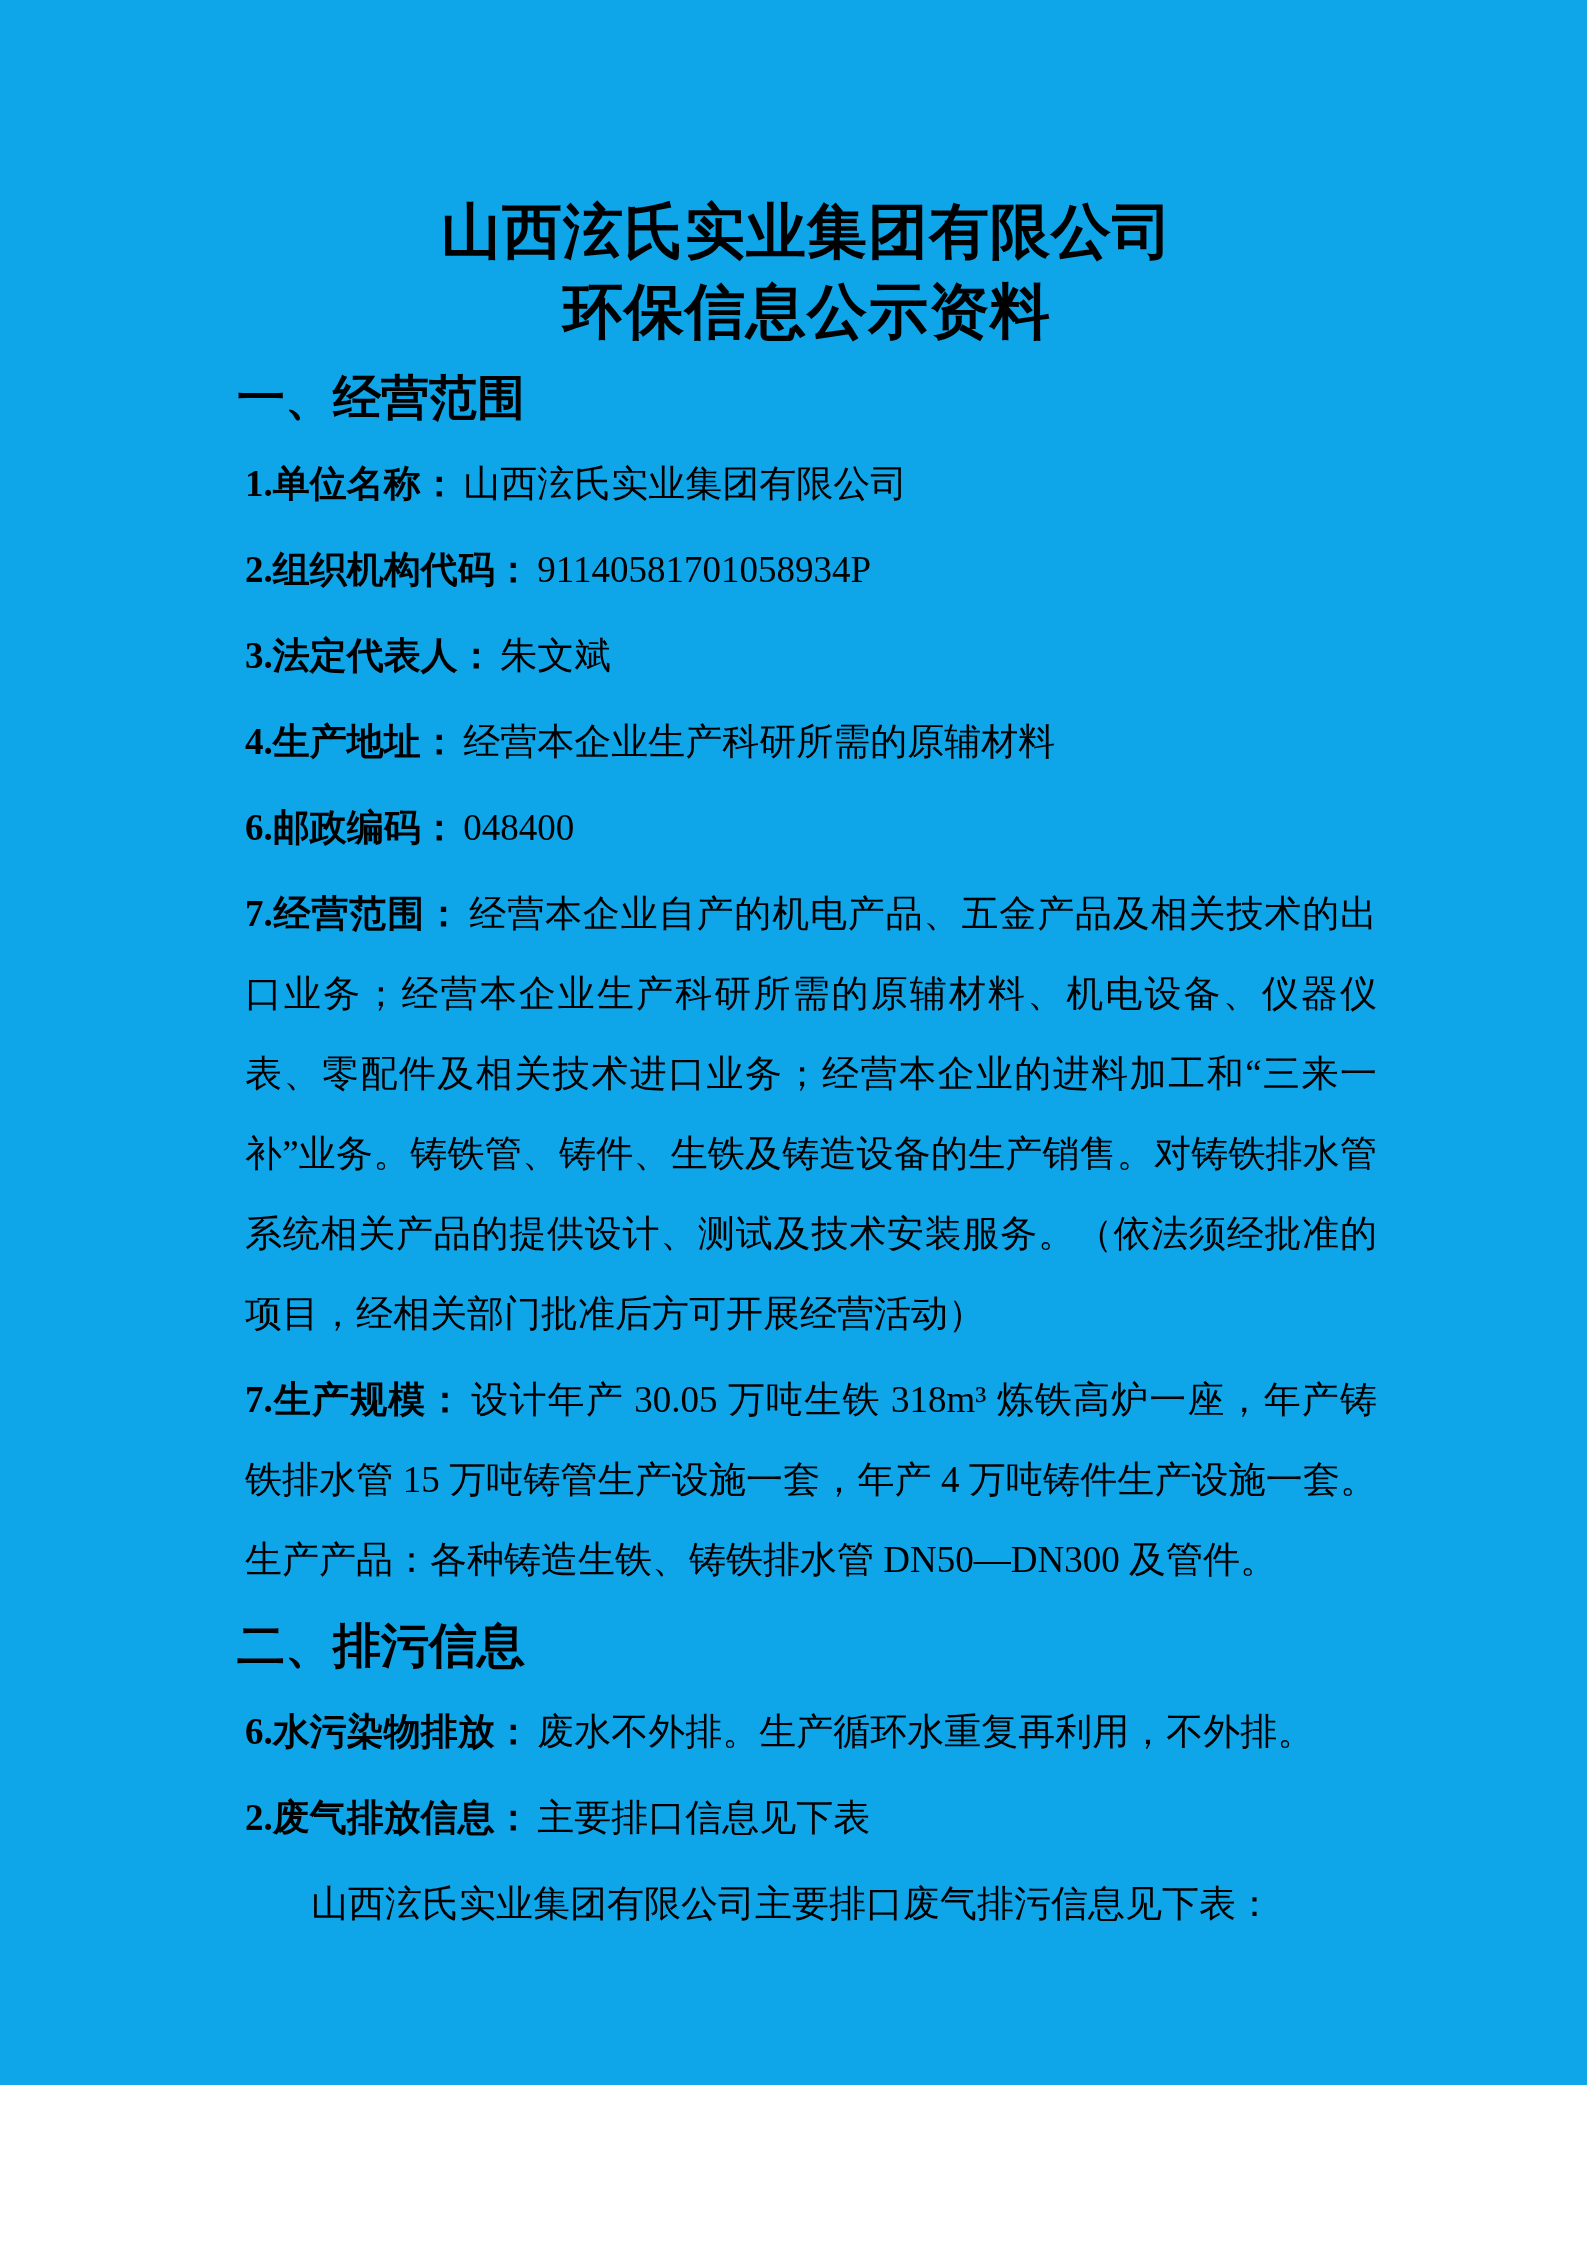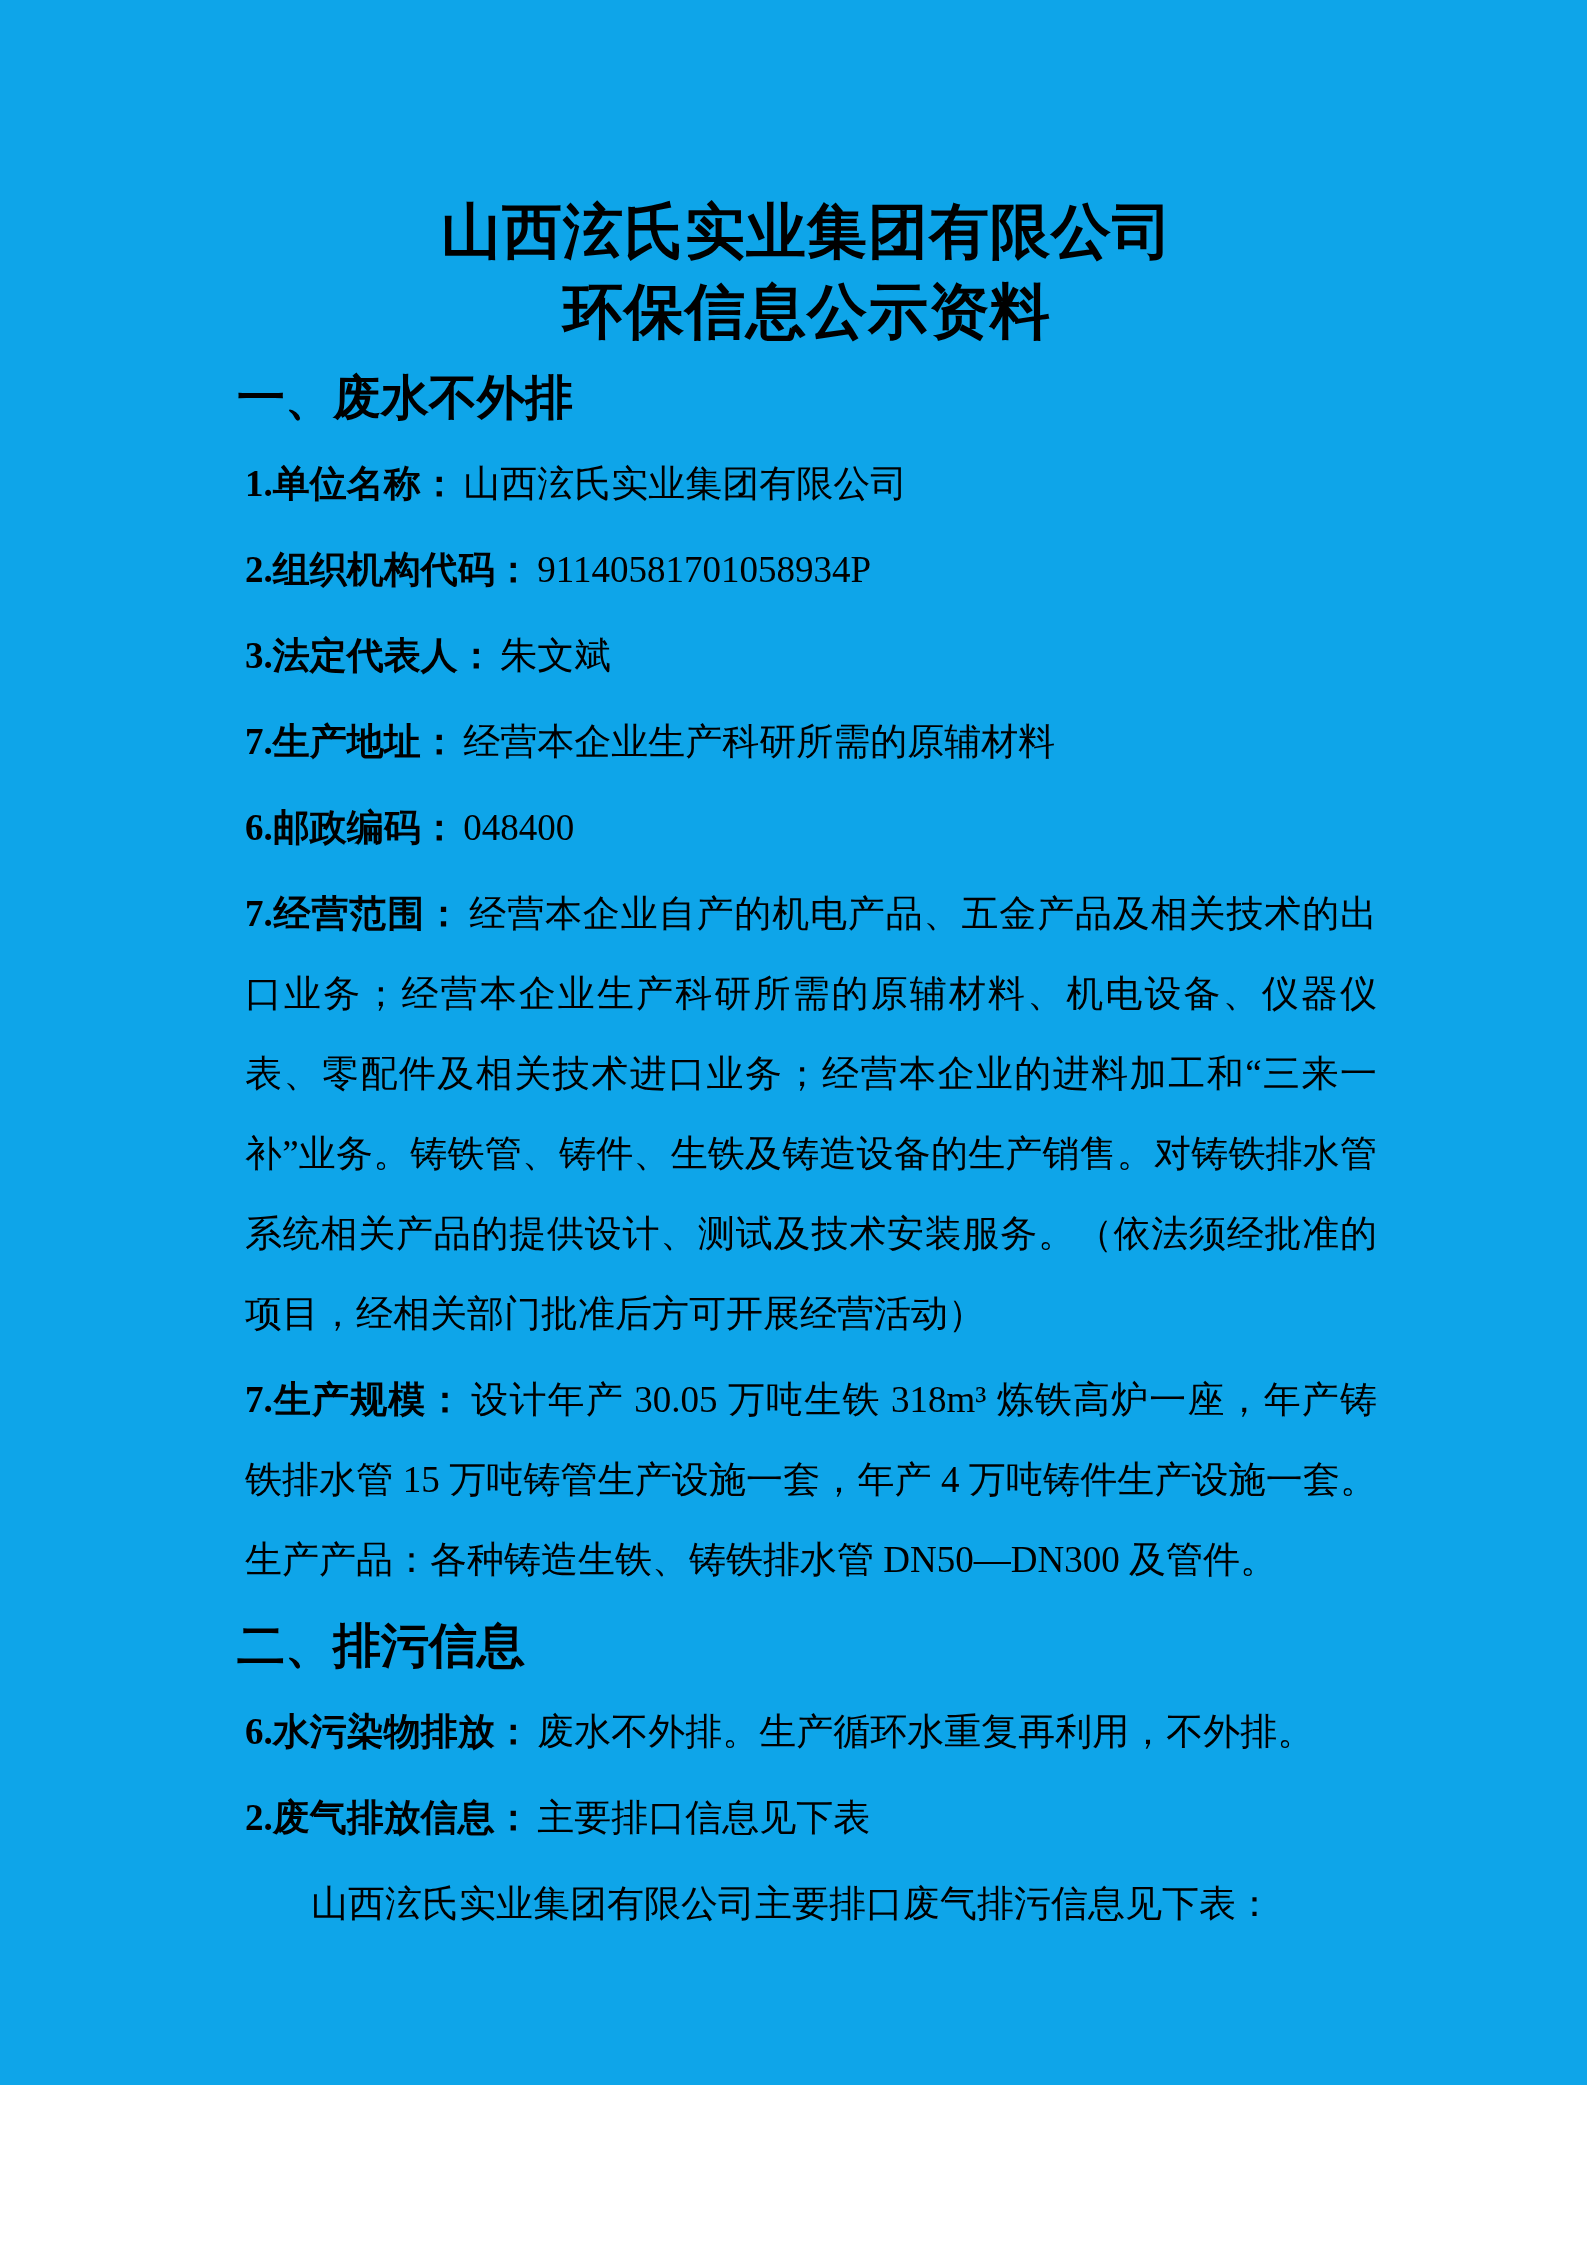--- a/index.html
+++ b/index.html
@@ -55,29 +55,29 @@
 </head>
 <body>
 
 <div class="page">
 
   <div class="doc-title">
     <div>山西泫氏实业集团有限公司</div>
     <div>环保信息公示资料</div>
   </div>
 
-  <div class="section-heading">一、废水不外排</div>
+  <div class="section-heading">一、经营范围</div>
 
   <p class="item"><span class="lbl">1.单位名称：</span><span>山西泫氏实业集团有限公司</span></p>
 
   <p class="item"><span class="lbl">2.组织机构代码：</span><span>91140581701058934P</span></p>
 
   <p class="item"><span class="lbl">3.法定代表人：</span><span>朱文斌</span></p>
 
-  <p class="item"><span class="lbl">7.生产地址：</span><span>经营本企业生产科研所需的原辅材料</span></p>
+  <p class="item"><span class="lbl">4.生产地址：</span><span>经营本企业生产科研所需的原辅材料</span></p>
 
 
   <p class="item"><span class="lbl">6.邮政编码：</span><span>048400</span></p>
 
   <p class="item"><span class="lbl">7.经营范围：</span><span>经营本企业自产的机电产品、五金产品及相关技术的出口业务；经营本企业生产科研所需的原辅材料、机电设备、仪器仪表、零配件及相关技术进口业务；经营本企业的进料加工和“三来一补”业务。铸铁管、铸件、生铁及铸造设备的生产销售。对铸铁排水管系统相关产品的提供设计、测试及技术安装服务。（依法须经批准的项目，经相关部门批准后方可开展经营活动）</span></p>
 
   <p class="item"><span class="lbl">7.生产规模：</span><span>设计年产 30.05 万吨生铁 318m³ 炼铁高炉一座，年产铸铁排水管 15 万吨铸管生产设施一套，年产 4 万吨铸件生产设施一套。生产产品：各种铸造生铁、铸铁排水管 DN50—DN300 及管件。</span></p>
 
   <div class="section-heading">二、排污信息</div>
 

